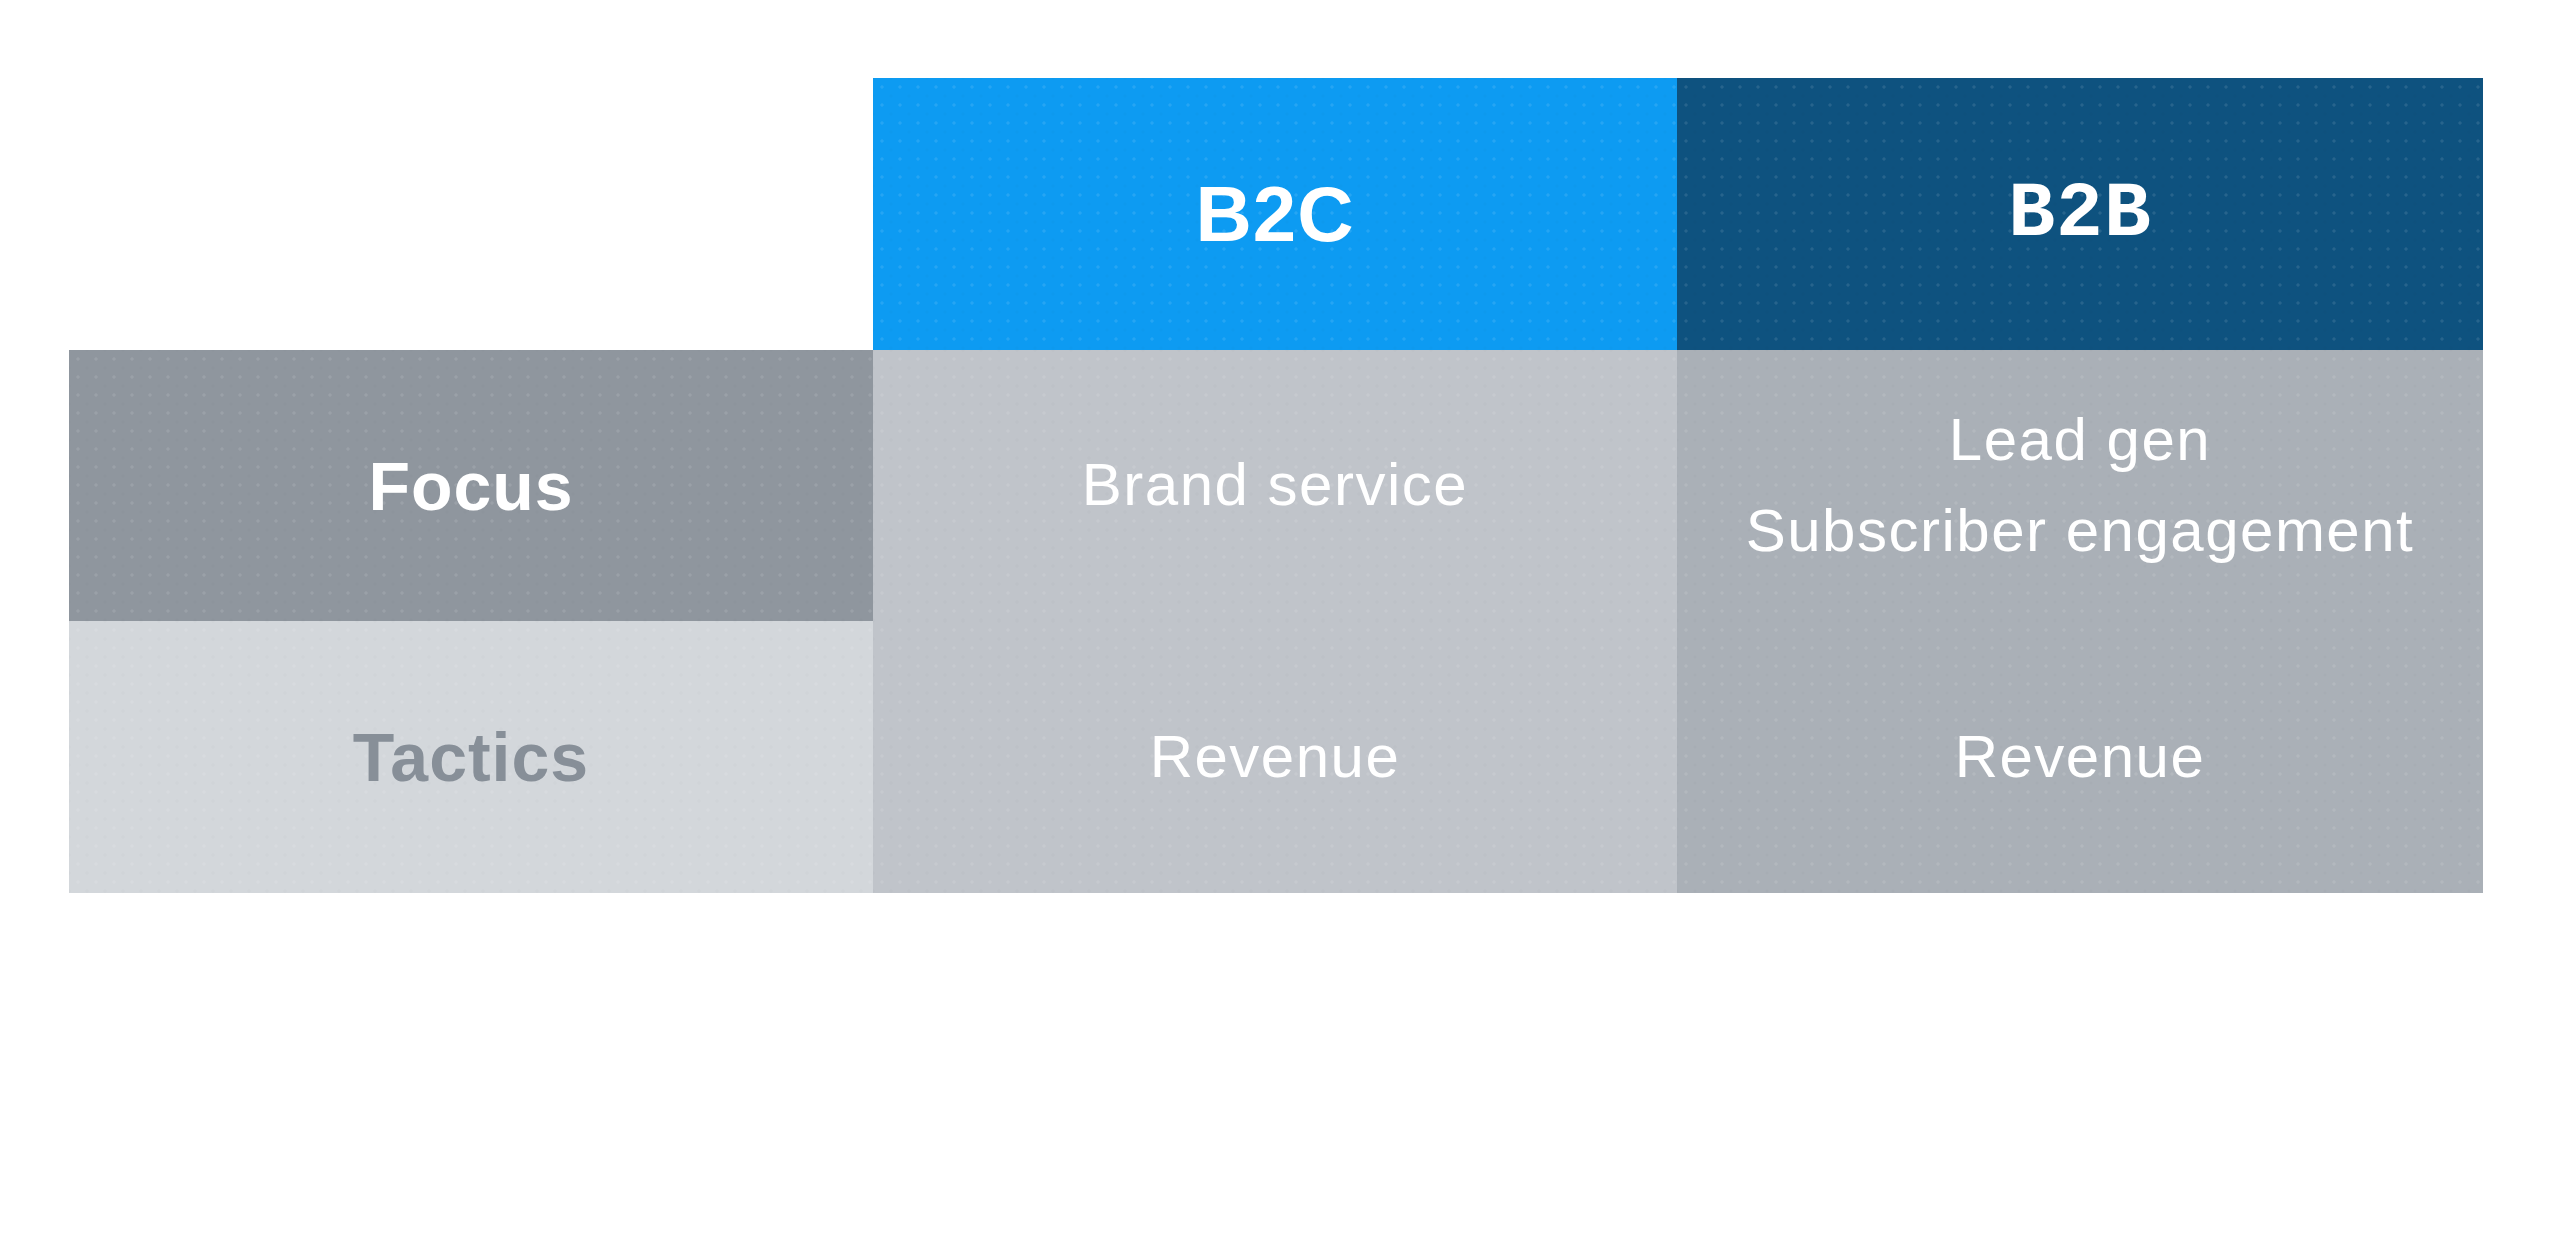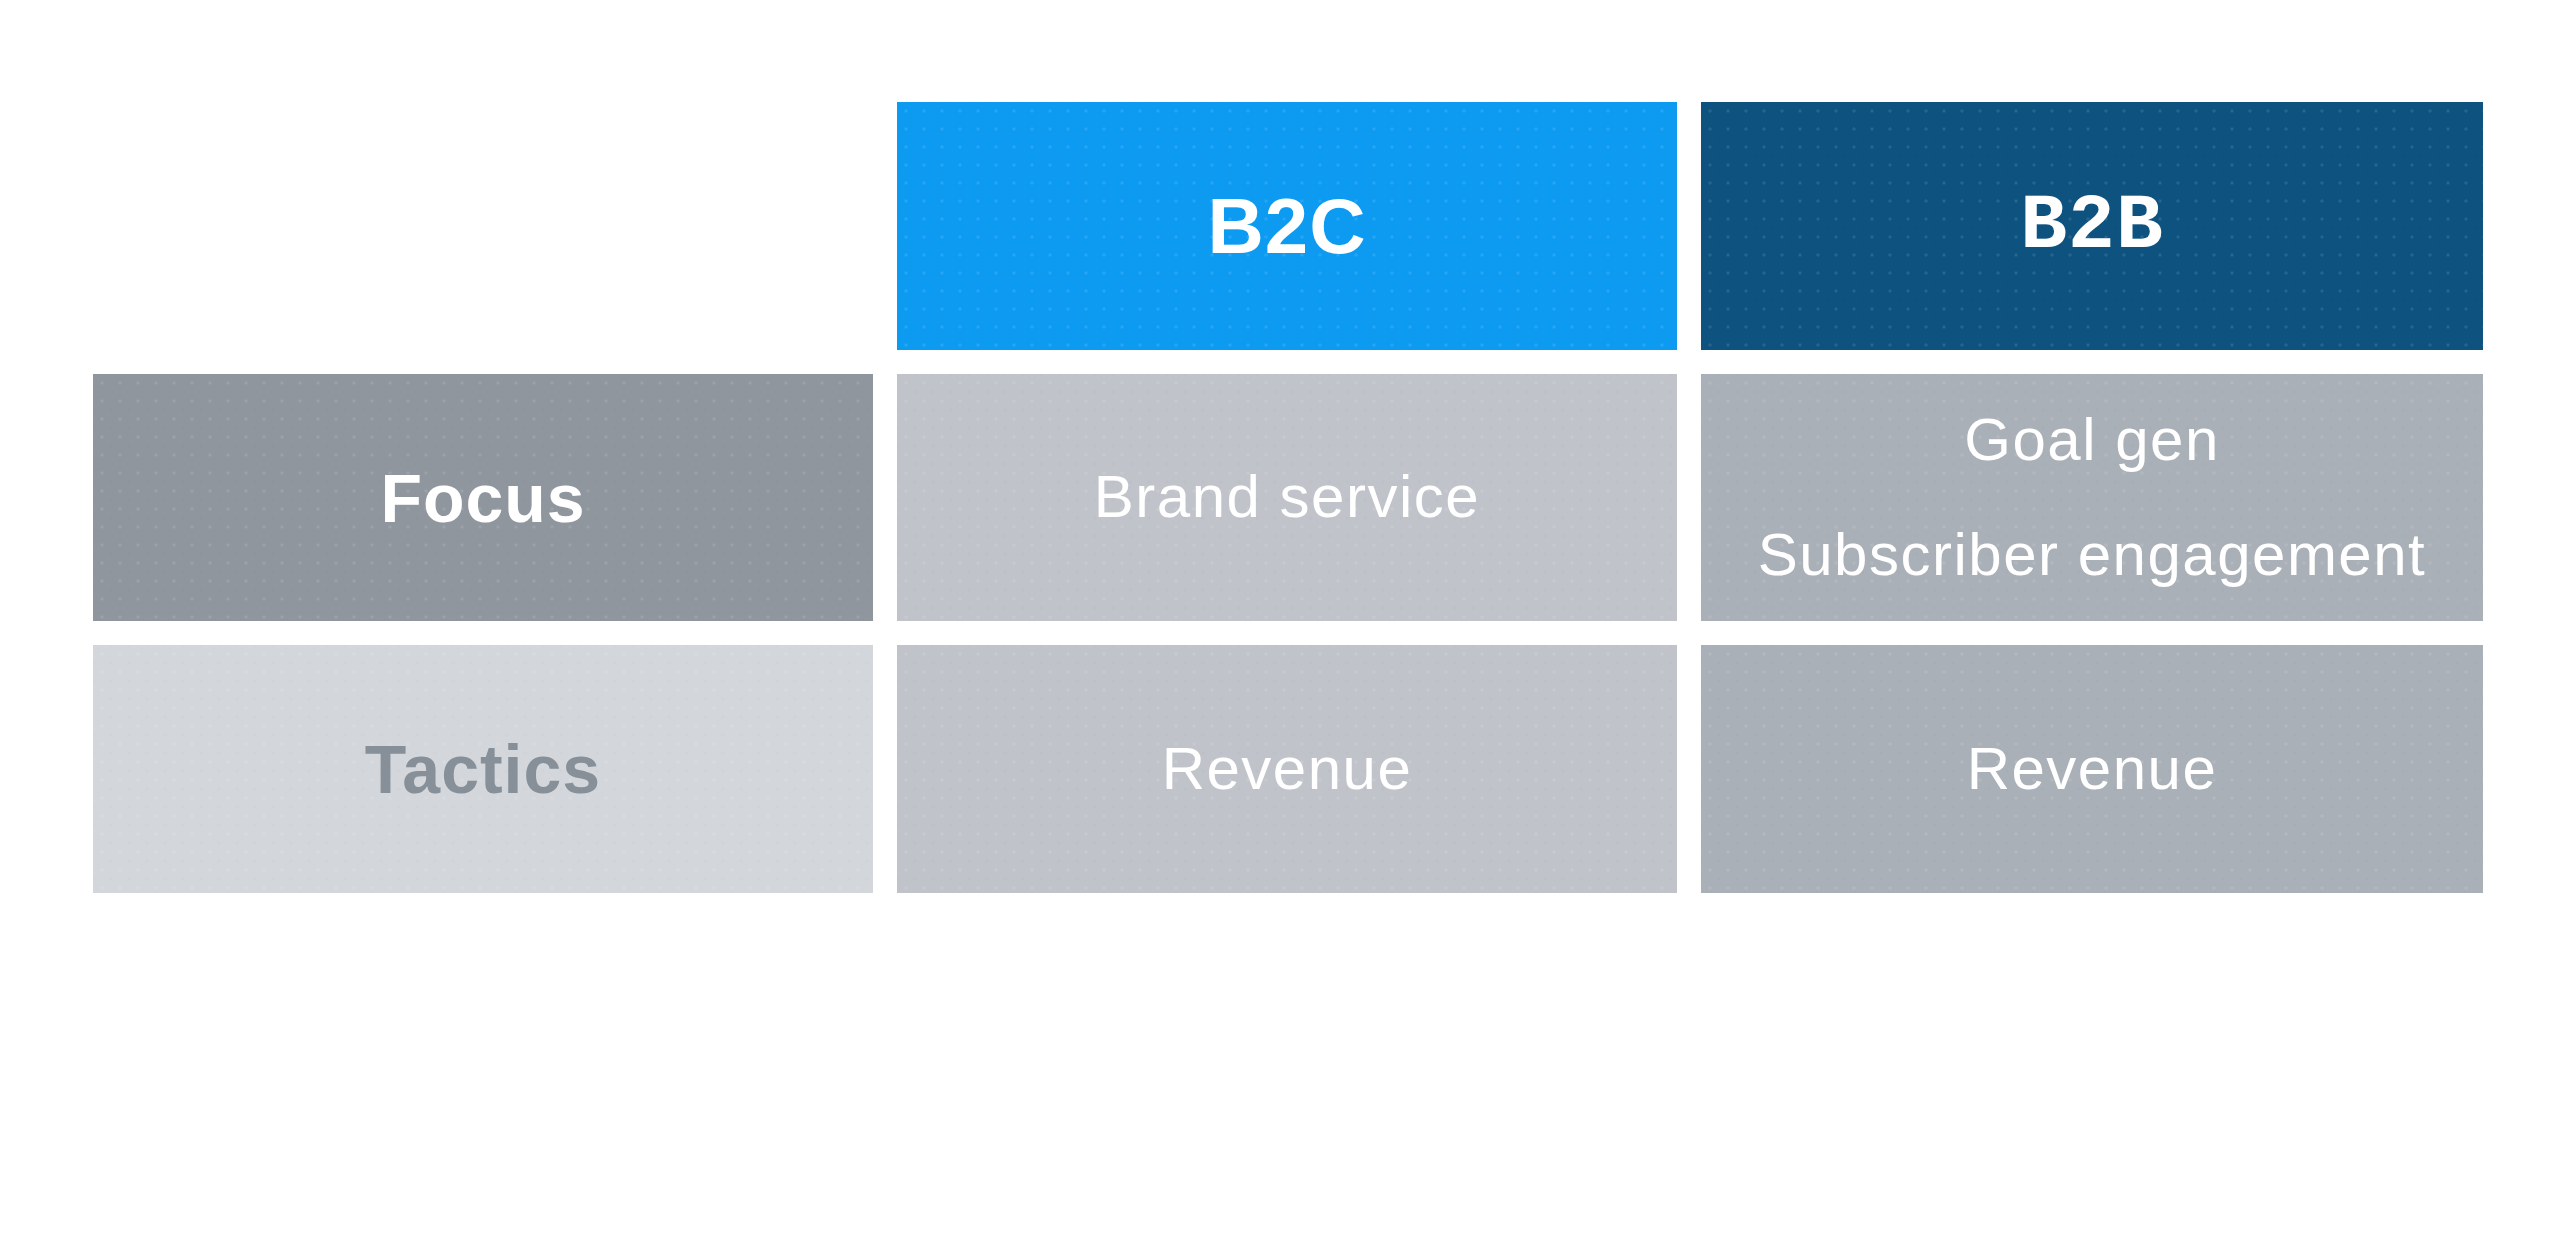--- a/index.html
+++ b/index.html
@@ -1,15 +1,15 @@
 <!DOCTYPE html>
 <html><head>
 <meta charset="utf-8">
 <style>
-  * { margin: 12px; padding: 0; box-sizing: border-box; }
+  * { margin: 0; padding: 0; box-sizing: border-box; }
   html, body {
     width: 2560px; height: 1254px;
     background: #ffffff;
     overflow: hidden;
     font-family: "Liberation Sans", sans-serif;
   }
   .table-grid {
     position: absolute;
     left: 69px; top: 78px;
     width: 2414px; height: 1082px;
@@ -78,21 +78,21 @@
     <span>B2B</span>
   </div>
 
   <div class="cell rowlabel rowlabel-dark">
     <span>Focus</span>
   </div>
   <div class="cell body-cell cell-focus-b2c">
     <p>Brand service</p>
   </div>
   <div class="cell body-cell cell-focus-b2b">
-    <p>Goal gen</p>
+    <p>Lead gen</p>
     <p>Subscriber engagement</p>
   </div>
 
   <div class="cell rowlabel rowlabel-light">
     <span>Tactics</span>
   </div>
 
   <div class="cell body-cell cell-goal-b2c">
     <p>Revenue</p>
   </div>

